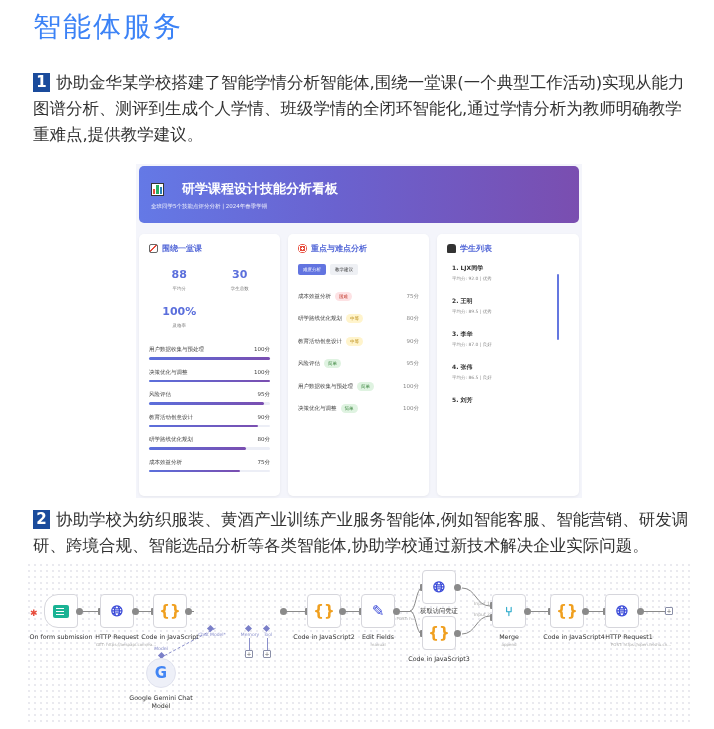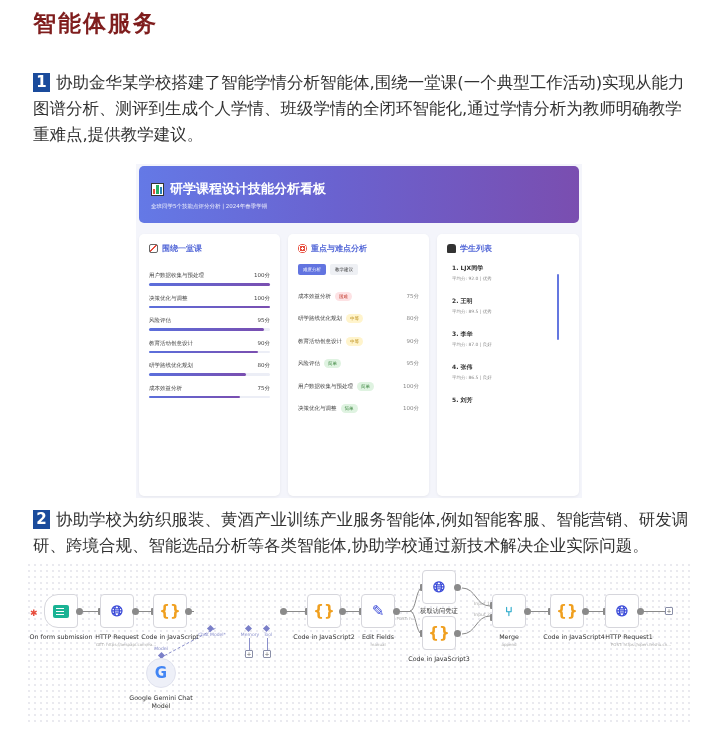--- a/index.html
+++ b/index.html
@@ -1,26 +1,26 @@
 <!DOCTYPE html>
 <html><head>
 <meta charset="utf-8">
 <style>
   * { box-sizing: border-box; margin: 0; padding: 0; }
   body { width: 714px; height: 729px; background: #ffffff; font-family: "DejaVu Sans", "Liberation Sans", sans-serif; color: #2a2a2a; position: relative; overflow: hidden; }
-  .page-title { position: absolute; left: 33px; top: 8px; font-size: 23px; font-weight: bold; color: #7f1d1d; letter-spacing: 2px; }
+  .page-title { position: absolute; left: 33px; top: 8px; font-size: 28px; font-weight: normal; color: #3b82f6; letter-spacing: 2px; }
   .para { position: absolute; left: 33px; width: 660px; font-size: 16.5px; line-height: 26px; color: #333; }
   .para .num { display: inline-block; background: #1a4b9c; color: #fff; font-weight: bold; font-size: 15px; width: 17px; height: 19px; line-height: 19px; text-align: center; margin-right: 6px; vertical-align: 1px; }
   #p1 { top: 70px; }
   #p2 { top: 507px; }
 
   
   .dash { position: absolute; left: 136px; top: 164px; width: 446px; height: 334px; background: #f4f5fb; }
   .dash-header { position: absolute; left: 3px; top: 2px; width: 440px; height: 57px; border-radius: 5px; background: linear-gradient(90deg, #6479e6 0%, #6a62cf 45%, #7a4eb0 100%); padding: 14px 12px; color: #fff; }
-  .dash-title { font-size: 13px; font-weight: bold; display: flex; align-items: center; gap: 6px; }
+  .dash-title { font-size: 13px; font-weight: bold; display: flex; align-items: center; gap: 18px; }
   .chart-icon { width: 13px; height: 13px; background: #fff; border: 1px solid #333; display: flex; align-items: flex-end; gap: 1px; padding: 1px; }
   .chart-icon i { display: block; width: 3px; }
   .dash-sub { font-size: 5.5px; opacity: .9; margin-top: 5px; }
   .card { position: absolute; top: 70px; height: 262px; background: #fff; border-radius: 5px; box-shadow: 0 1px 3px rgba(0,0,0,.06); padding: 9px 10px; }
   #card1 { left: 3px; width: 141px; }
   #card2 { left: 152px; width: 141px; }
   #card3 { left: 301px; width: 142px; }
   .card-title { font-size: 8px; font-weight: bold; color: #5468d8; display: flex; align-items: center; gap: 4px; }
   .emoji-ico { width: 9px; height: 9px; border-radius: 2px; display: inline-block; }
   .stats { display: grid; grid-template-columns: 1fr 1fr; row-gap: 14px; margin-top: 14px; text-align: center; }
@@ -86,20 +86,34 @@
       <span>研学课程设计技能分析看板</span>
     </div>
     <div class="dash-sub">全班同学5个技能点评分分析 | 2024年春季学期</div>
   </div>
 
   <div class="card" id="card1">
     <div class="card-title">
       <span class="emoji-ico" style="background:linear-gradient(135deg,#fff 40%,#e74c3c 41%,#e74c3c 55%,#fff 56%);border:1px solid #666"></span>
       <span>围绕一堂课</span>
     </div>
+    <div class="stats">
+      <div>
+          <div class="stat-val">88</div>
+          <div class="stat-lbl">平均分</div>
+        </div>
+      <div>
+          <div class="stat-val">30</div>
+          <div class="stat-lbl">学生总数</div>
+        </div>
+      <div>
+          <div class="stat-val">100%</div>
+          <div class="stat-lbl">及格率</div>
+        </div>
+    </div>
     <div class="bars">
       <div class="bar-row">
           <div class="bar-top">
             <span>用户数据收集与预处理</span>
             <span>100分</span>
           </div>
           <div class="bar-track">
             <div class="bar-fill" style="width:100%"></div>
           </div>
         </div>

